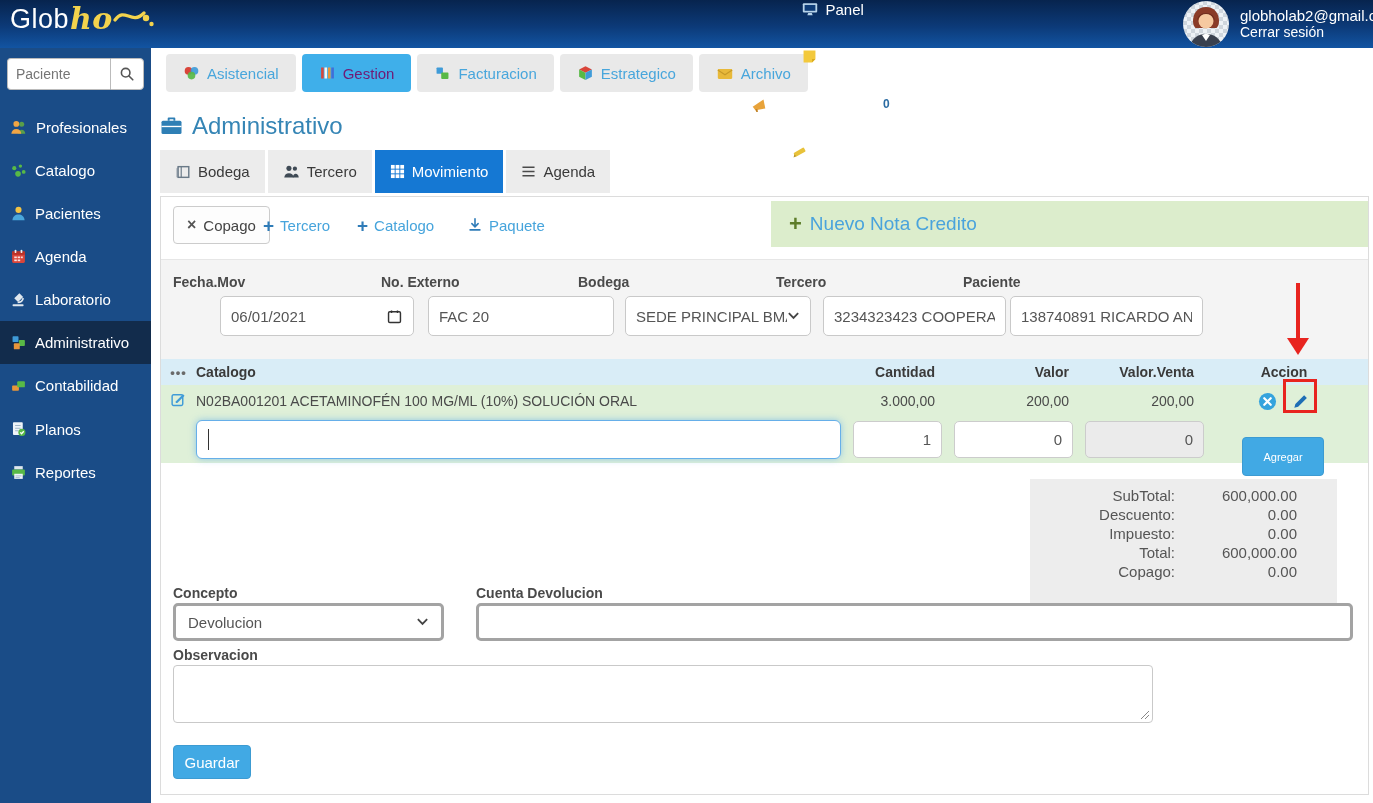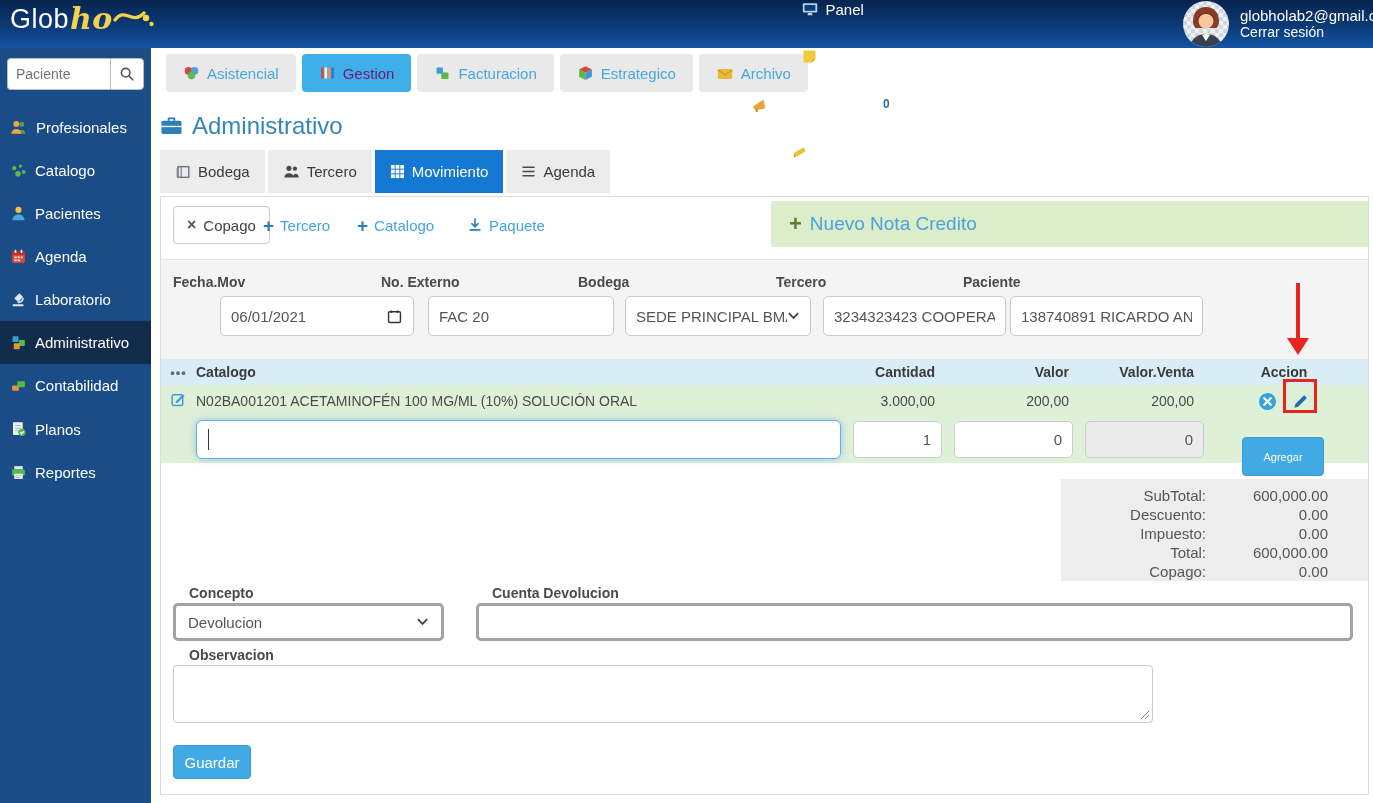--- a/index.html
+++ b/index.html
@@ -82,26 +82,26 @@
   .input-row { position:relative; height:46px; background:#dff0d8; }
   .cat-input { position:absolute; left:35px; top:3px; width:645px; height:39px; background:#fff;
     border:1px solid #66afe9; border-radius:6px; box-shadow:0 0 7px rgba(102,175,233,.65); }
   .caret-bar { position:absolute; left:47px; top:12px; width:1px; height:21px; background:#333; }
   .num-input { position:absolute; top:4px; height:37px; background:#fff; border:1px solid #ccc; border-radius:5px;
     text-align:right; padding:0 10px; font-size:15px; color:#555; font-family:inherit; }
   .num-input.disabled { background:#ebebeb; }
   .btn-agregar { position:absolute; left:1081px; top:20px; width:82px; height:39px; background:#41a9e4; border:1px solid #3c9bd2;
     border-radius:4px; color:#fff; font-size:11px; cursor:pointer; font-family:inherit; }
 
-  .totals { position:absolute; left:900px; top:282px; width:307px; height:102px; background:#ededed; padding:7px 40px 0 0; }
+  .totals { position:absolute; left:869px; top:282px; width:307px; height:126px; background:#ededed; padding:7px 40px 0 0; }
   .t-row { display:flex; height:19px; align-items:center; font-size:15px; color:#555; }
   .t-label { flex:1; text-align:right; }
   .t-value { width:122px; text-align:right; }
 
-  .b-label { position:absolute; font-size:14px; font-weight:700; color:#4a4a4a;margin-left:16px; }
+  .b-label { position:absolute; font-size:14px; font-weight:700; color:#4a4a4a; }
   .b-field { position:absolute; height:38px; background:#fff; border:3px solid #a3a3a3; border-radius:5px;
     display:flex; align-items:center; padding:0 12px; font-size:15px; color:#555; }
   .b-field.select { justify-content:space-between; cursor:pointer; }
   .obs-area { position:absolute; left:12px; top:468px; width:980px; height:58px; background:#fff; border:1px solid #c9c9c9; border-radius:4px; }
   .resize-handle { position:absolute; right:2px; bottom:2px; }
   .btn-guardar { position:absolute; left:12px; top:548px; width:78px; height:34px; background:#41a9e4; border:1px solid #3c9bd2;
     border-radius:4px; color:#fff; font-size:15px; cursor:pointer; font-family:inherit; }
 
   
   .red-arrow-stem { position:absolute; left:1296px; top:283px; width:4px; height:56px; background:#e8241f; z-index:40; }

